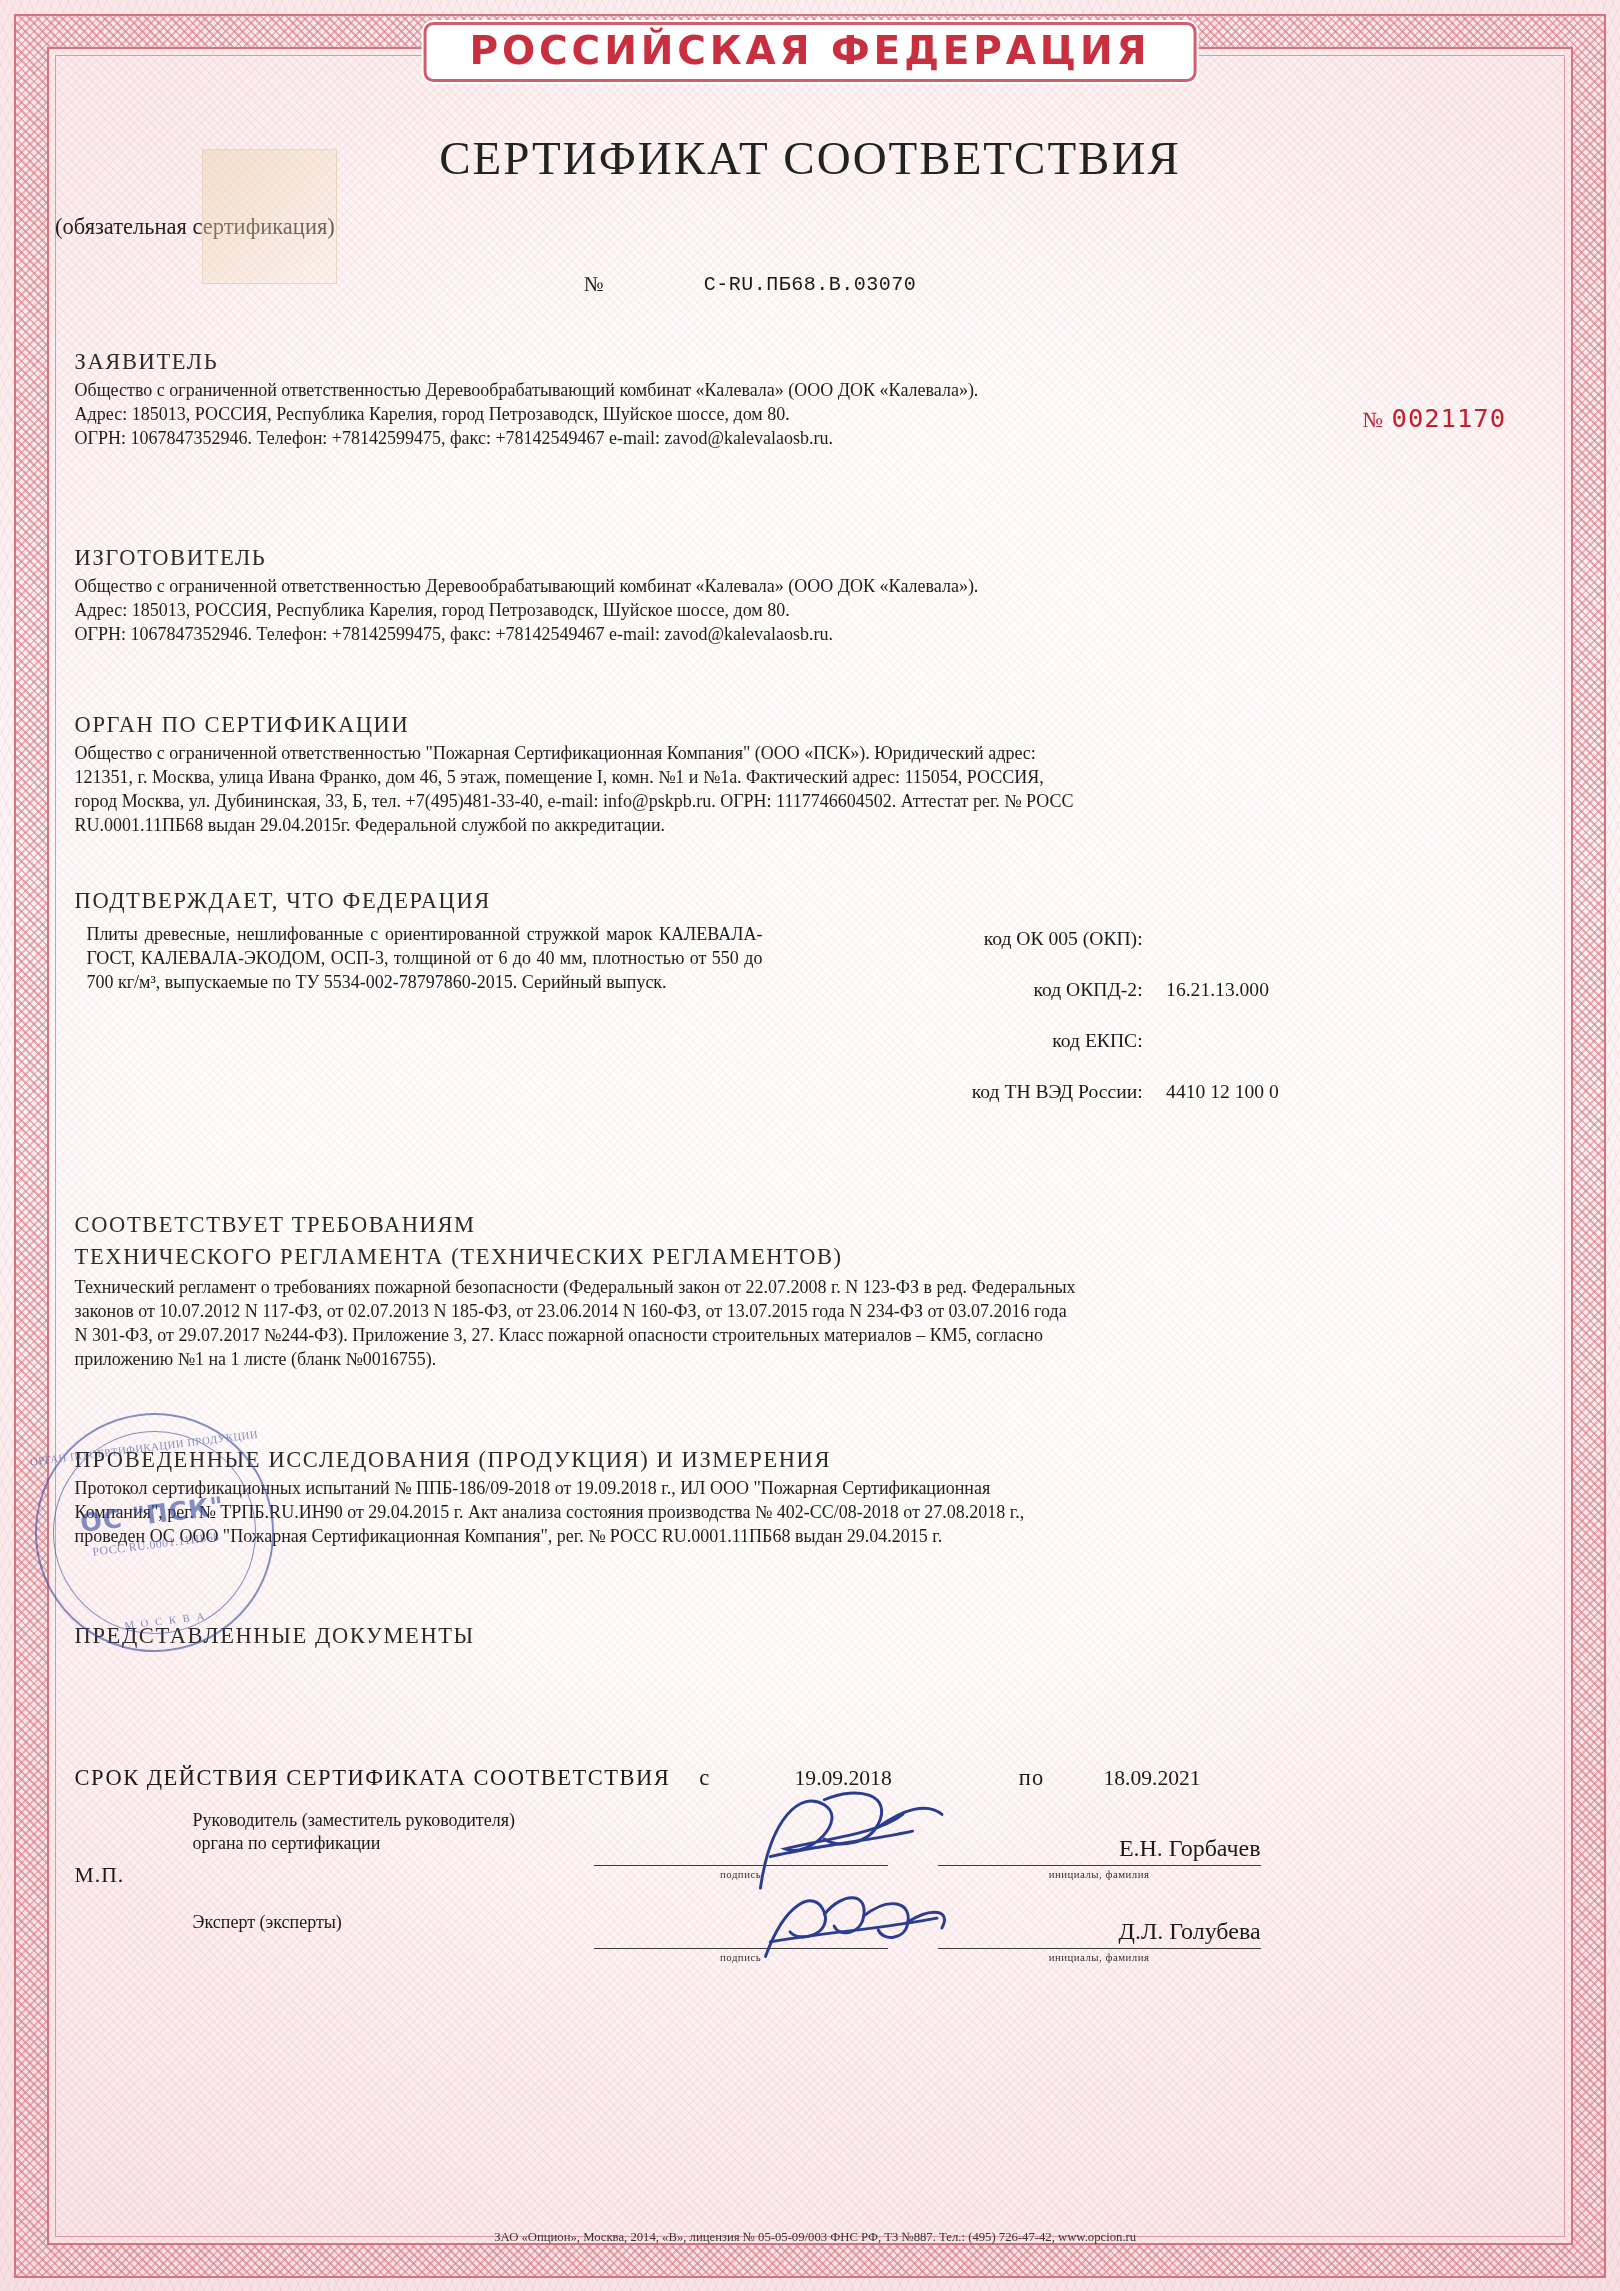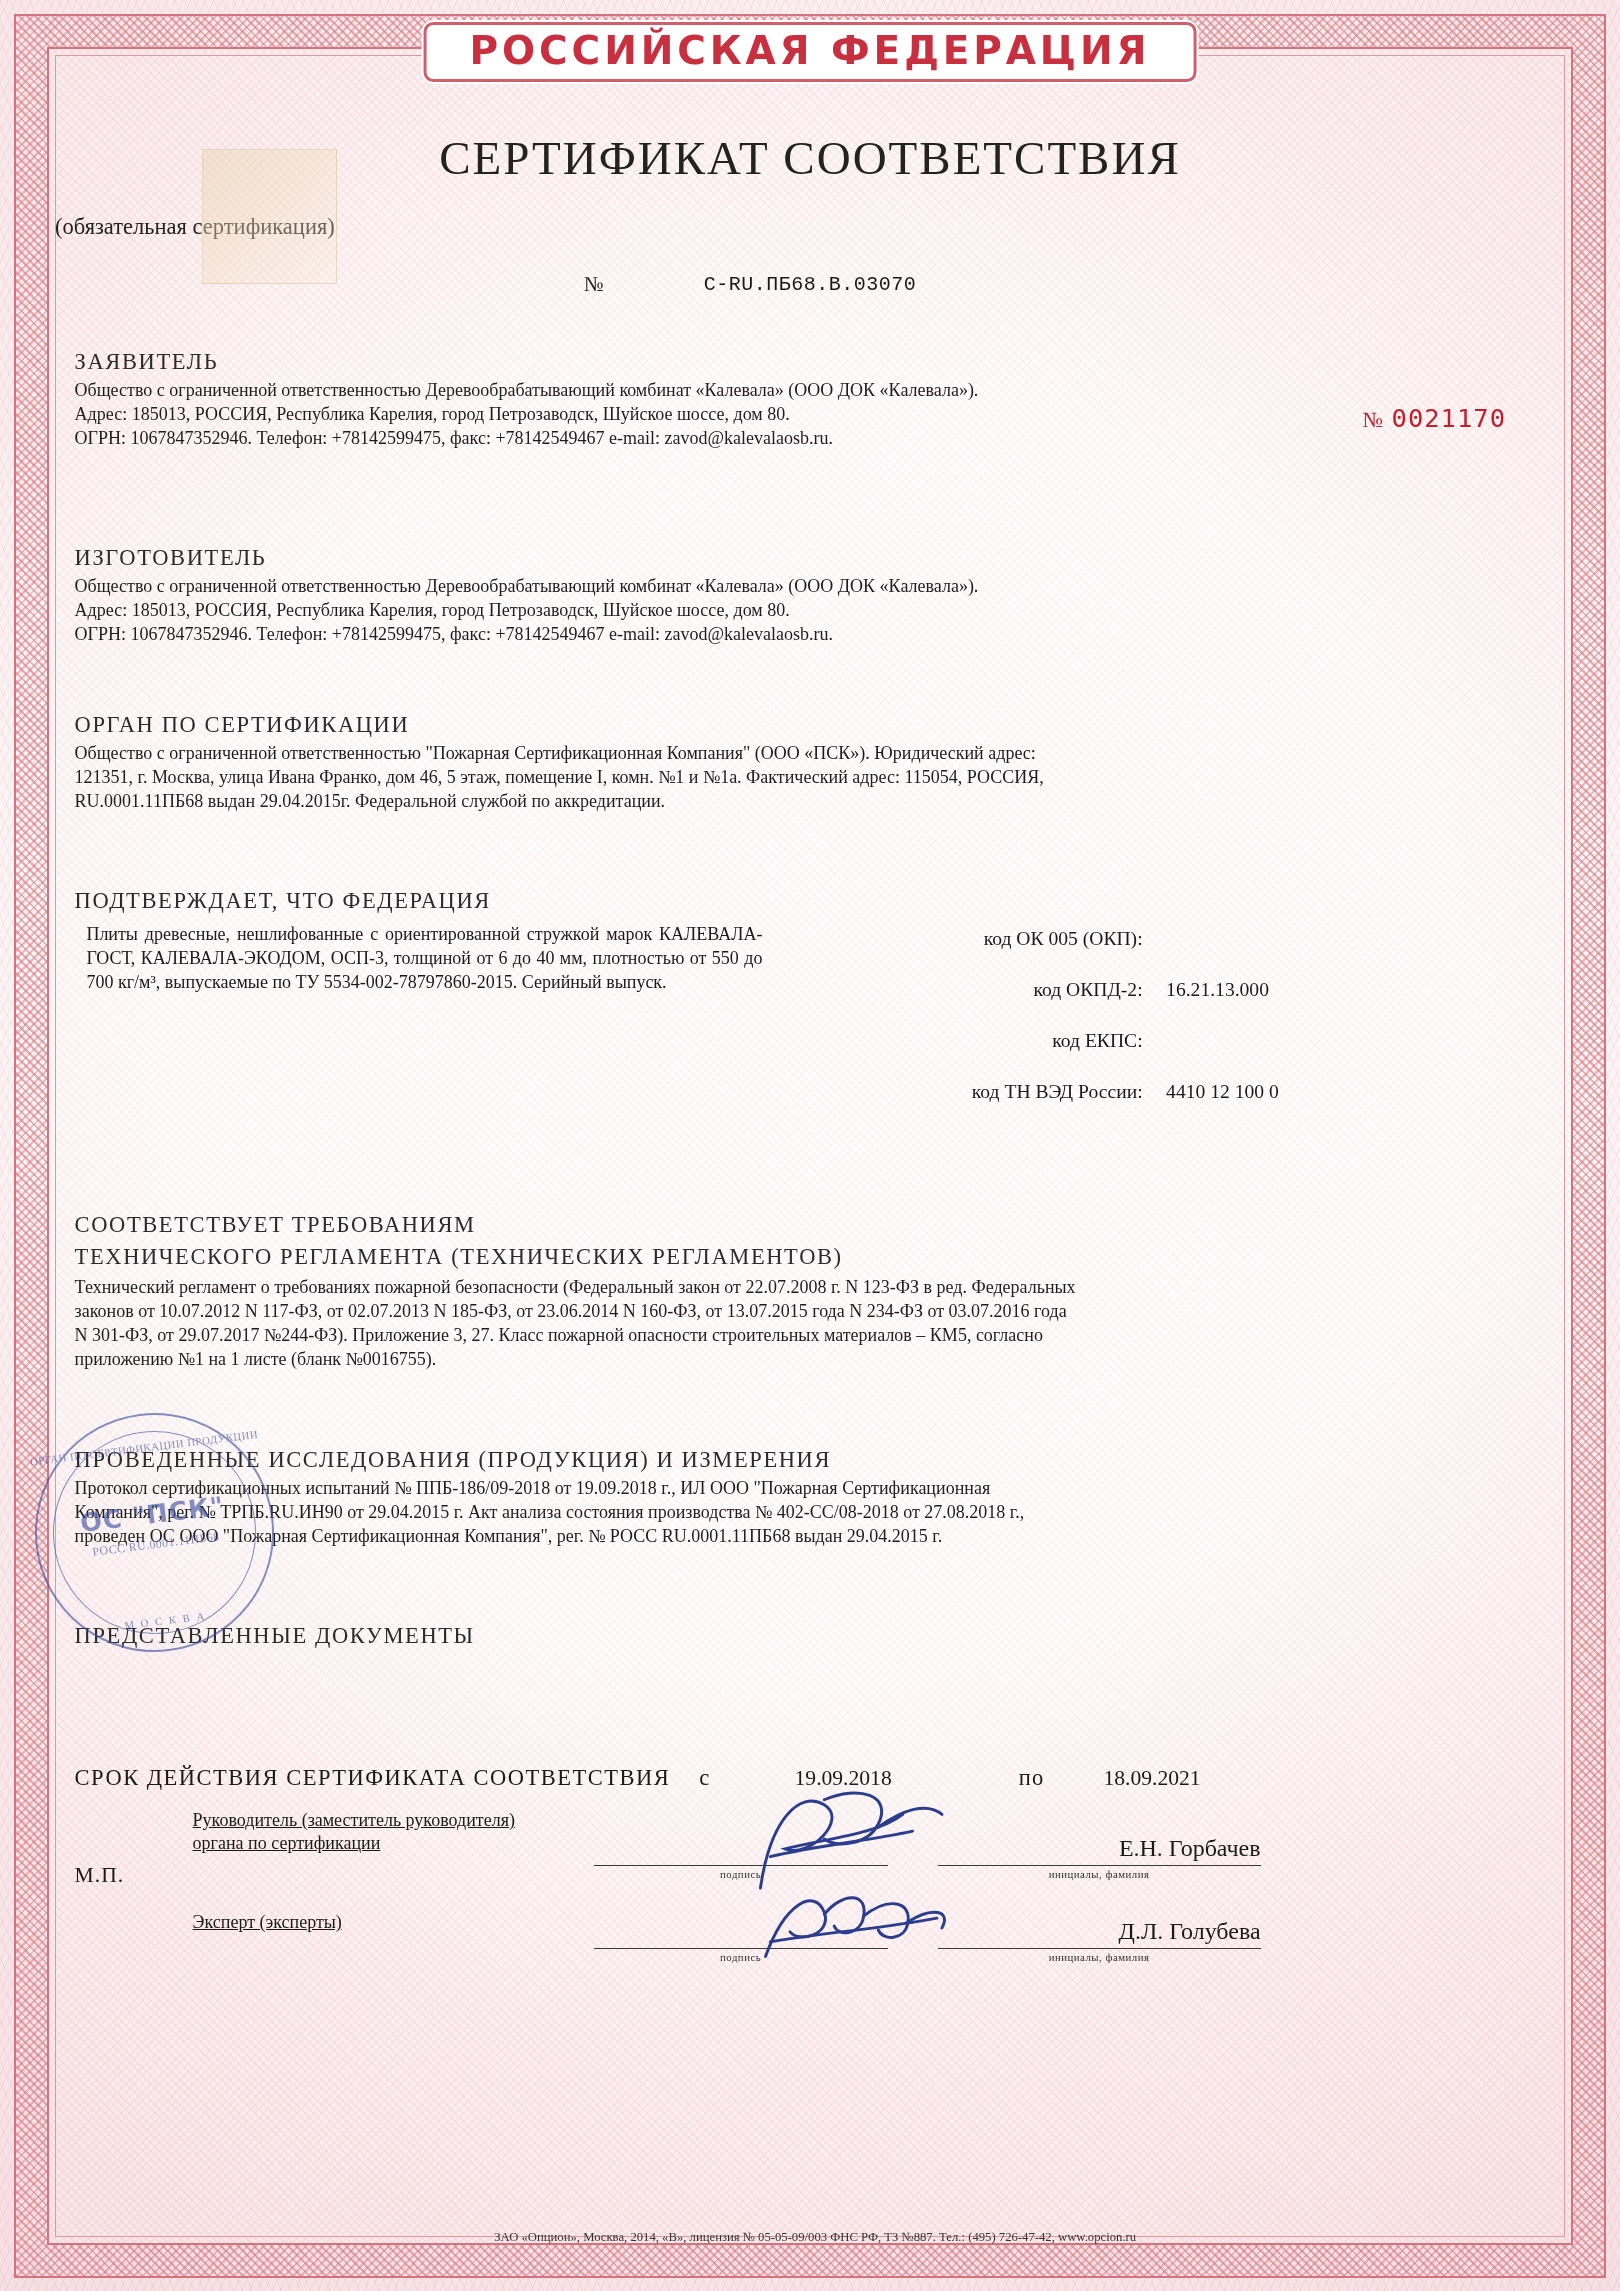--- a/index.html
+++ b/index.html
@@ -119,21 +119,21 @@
     position:absolute;left:19.6px;right:19.6px;top:1362px;
   }
   .valid-row{display:flex;align-items:baseline;font-size:22.5px;letter-spacing:1.2px;}
   .valid-row .vlab{letter-spacing:1.5px;}
   .valid-row .vfrom{margin-left:29px;}
   .valid-row .vd1{margin-left:84px;font-size:21.6px;letter-spacing:0;}
   .valid-row .vto{margin-left:127px;}
   .valid-row .vd2{margin-left:59px;font-size:21.6px;letter-spacing:0;}
   .sign-block{position:absolute;left:19.6px;right:19.6px;top:1411px;font-size:18px;}
   .sign-row{position:relative;height:73px;}
-  .sign-role{position:absolute;left:118px;top:0;line-height:1.3;text-decoration:underline;}
+  .sign-role{position:absolute;left:118px;top:0;line-height:1.3;}
   .sign-line{
     position:absolute;left:519px;width:294px;bottom:15.7px;border-bottom:1px solid #3a3a3a;height:1px;
   }
   .sign-cap{
     position:absolute;left:519px;width:294px;bottom:2px;text-align:center;
     font-size:10.8px;color:#333;letter-spacing:0.5px;
   }
   .sign-name{
     position:absolute;left:863px;width:323px;bottom:19.6px;text-align:right;font-size:24px;
   }
@@ -225,20 +225,21 @@
         <span class="ln">Адрес: 185013, РОССИЯ, Республика Карелия, город Петрозаводск, Шуйское шоссе, дом 80.</span>
         <span class="ln">ОГРН: 1067847352946. Телефон: +78142599475, факс: +78142549467 e-mail: zavod@kalevalaosb.ru.</span>
       </div>
     </div>
 
     <div class="sec" style="top:657px">
       <div class="sec-h">ОРГАН ПО СЕРТИФИКАЦИИ</div>
       <div class="sec-b">
         <span class="ln">Общество с ограниченной ответственностью "Пожарная Сертификационная Компания" (ООО «ПСК»). Юридический адрес:</span>
         <span class="ln">121351, г. Москва, улица Ивана Франко, дом 46, 5 этаж, помещение I, комн. №1 и №1а. Фактический адрес: 115054, РОССИЯ,</span>
+        <span class="ln">город Москва, ул. Дубининская, 33, Б, тел. +7(495)481-33-40, e-mail: info@pskpb.ru. ОГРН: 1117746604502. Аттестат рег. № РОСС</span>
         <span class="ln">RU.0001.11ПБ68 выдан 29.04.2015г. Федеральной службой по аккредитации.</span>
       </div>
     </div>
 
     <div class="sec" style="top:833px">
       <div class="sec-h">ПОДТВЕРЖДАЕТ, ЧТО ФЕДЕРАЦИЯ</div>
     </div>
     <div class="prod-wrap" style="top:867px;height:255px">
       <div class="prod-left">
         <span class="ln">Плиты древесные, нешлифованные с ориентированной</span>

